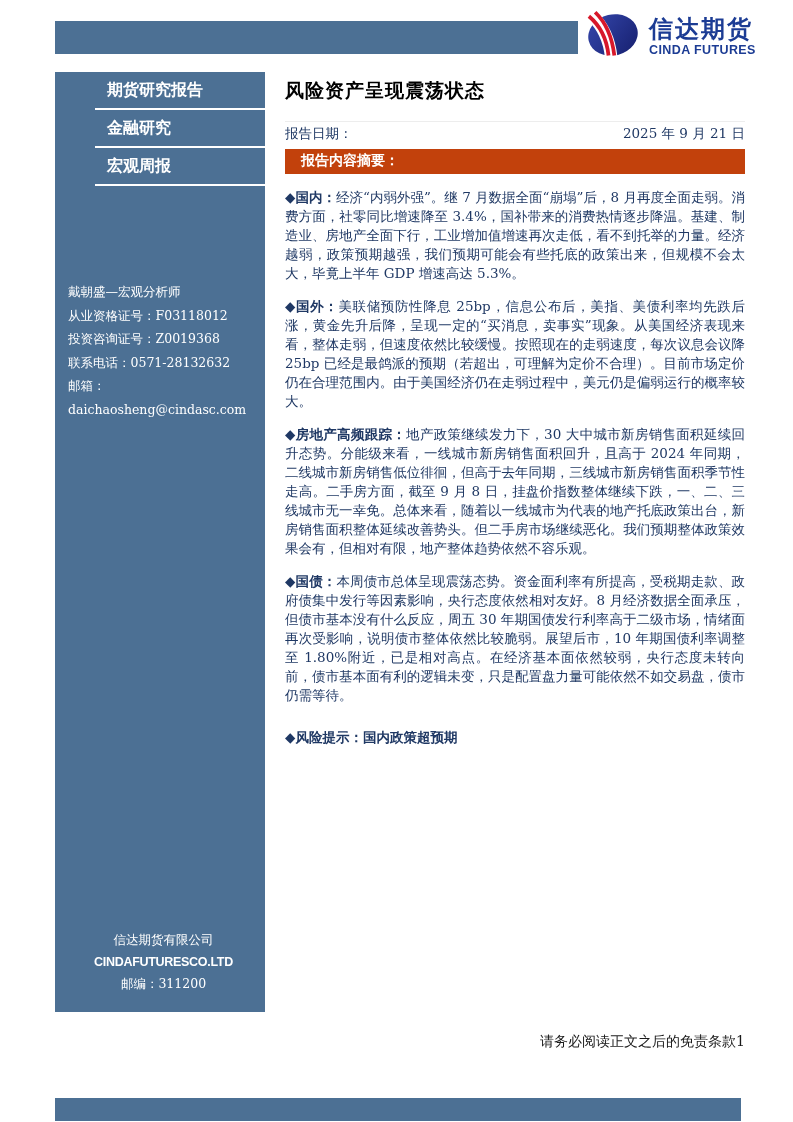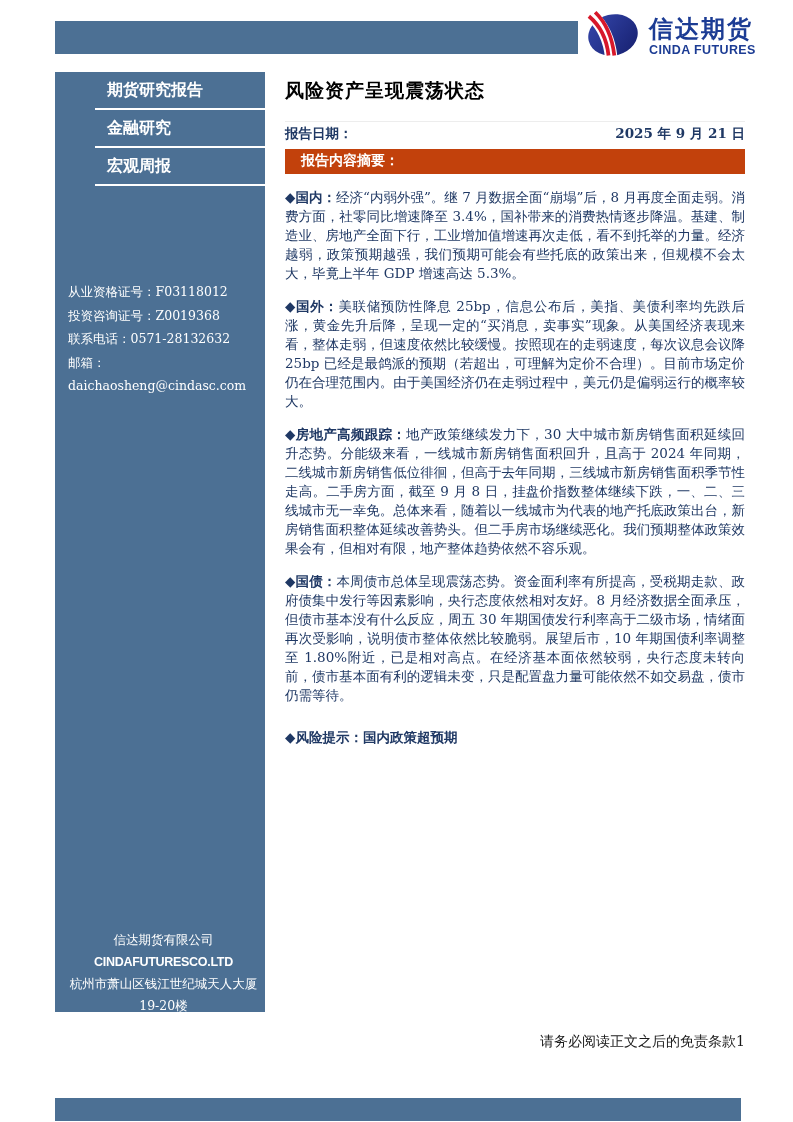--- a/index.html
+++ b/index.html
@@ -27,21 +27,21 @@
              font-size:12.5px; line-height:23.5px; font-weight:500; }
   .company { position:absolute; left:13px; top:857px; right:6px; color:#ffffff;
              font-size:12.5px; line-height:22px; font-weight:500;text-align:center; }
   .company .en { font-family:"Liberation Sans", sans-serif; font-weight:bold; letter-spacing:-0.3px; }
 
   
   .content { position:absolute; left:285px; top:78px; width:460px; }
   .title { font-family:"Liberation Sans", sans-serif; font-weight:bold; font-size:19px;
            color:#000000; letter-spacing:1px; }
   .date-row { display:flex; justify-content:space-between; margin-top:17px; padding-top:3px;
-              border-top:1px solid #ededed; color:#1F3864; font-weight:bold; font-size:13.5px; }
+              border-top:1px solid #ededed; color:#1F3864; font-weight:normal; font-size:13.5px; }
   .summary-bar { margin-top:6px; background:#c2410c; color:#ffffff; font-weight:bold;
                  font-size:14px; padding:3px 0 4px 16px; }
   .para { margin:14px 0 0 0; font-size:13.5px; line-height:19px; color:#1F3864;
           text-align:justify; }
   .lead { font-weight:bold; }
   .risk { margin-top:24px; font-weight:bold; font-size:13.5px; color:#1F3864; }
 
   .footer { position:absolute; left:285px; top:1033px; width:460px; text-align:right;
             font-size:14px; color:#1a1a1a; }
 </style>
@@ -72,30 +72,30 @@
       <span class="logo-en">CINDA FUTURES</span>
     </span>
   </div>
 
   <div class="sidebar">
     <div class="nav-item">期货研究报告</div>
     <div class="nav-item">金融研究</div>
     <div class="nav-item">宏观周报</div>
 
     <div class="analyst">
+      <div>戴朝盛—宏观分析师</div>
       <div>从业资格证号：F03118012</div>
       <div>投资咨询证号：Z0019368</div>
       <div>联系电话：0571-28132632</div>
       <div>邮箱：daichaosheng@cindasc.com</div>
     </div>
 
     <div class="company">
       <div>信达期货有限公司</div>
       <div class="en">CINDAFUTURESCO.LTD</div>
-      <div>杭州市萧山区钱江世纪城天人大厦19-20楼</div>
       <div>邮编：311200</div>
     </div>
   </div>
 
   <div class="content">
     <div class="title">风险资产呈现震荡状态</div>
 
     <div class="date-row">
       <span>报告日期：</span>
       <span>2025 年 9 月 21 日</span>

